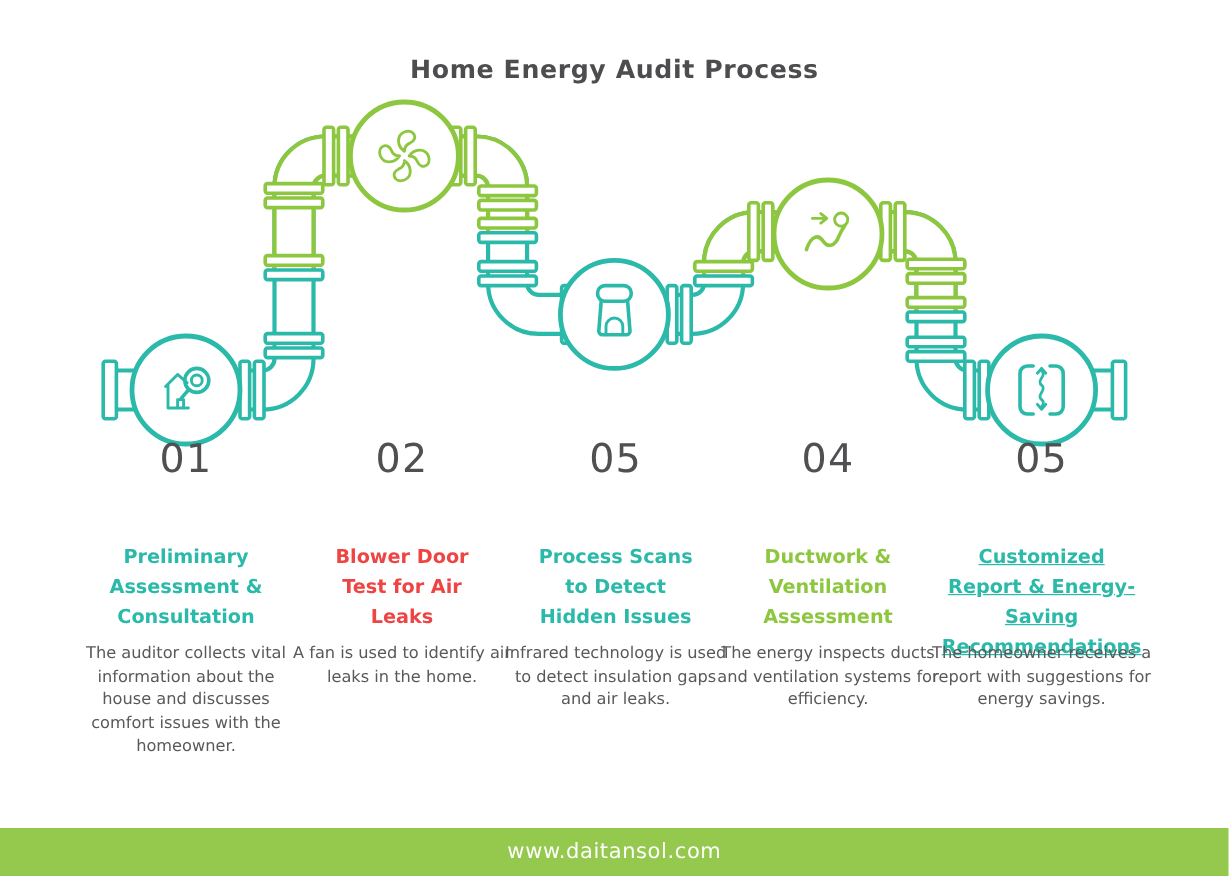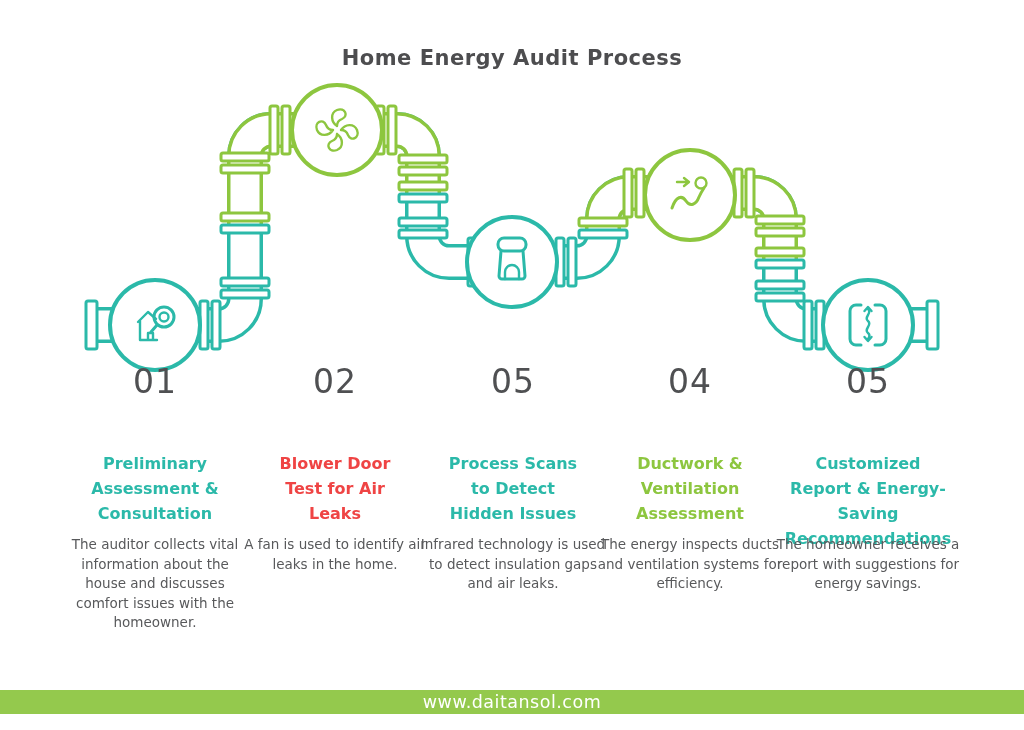--- a/index.html
+++ b/index.html
@@ -35,21 +35,21 @@
   .step-title{
     position:absolute;top:58px;left:0;width:190px;
     font-size:16px;font-weight:bold;line-height:25px;margin-top:31px;
   }
   .step-desc{
     position:absolute;top:173px;left:2px;width:186px;
     font-size:13.5px;line-height:19.5px;
     color:var(--body-text);
   }
   .footer{
-    position:absolute;left:0;top:690px;width:1024px;height:24px;
+    position:absolute;left:0;top:690px;width:1024px;height:40px;
     background:var(--footer-bg);
     display:flex;align-items:center;justify-content:center;
   }
   .footer-url{
     color:var(--footer-text);
     font-size:17.5px;letter-spacing:.5px;
   }
 </style>
 </head>
 <body>
@@ -194,21 +194,21 @@
     <div class="step-number">04</div>
     <div class="step-title" style="color: rgb(141, 198, 63);">
         <div>Ductwork &amp;</div>
         <div>Ventilation</div>
         <div>Assessment</div>
       </div>
     <div class="step-desc">The energy inspects ducts and ventilation systems for efficiency.</div>
   </div>
   <div class="step-col" style="left:773px">
     <div class="step-number">05</div>
-    <div class="step-title" style="color: rgb(43, 185, 169);">
+    <div class="step-title" style="color: rgb(43, 185, 169); text-decoration: underline;">
         <div>Customized</div>
         <div>Report &amp; Energy-</div>
         <div>Saving</div>
         <div>Recommendations</div>
       </div>
     <div class="step-desc">The homeowner receives a report with suggestions for energy savings.</div>
   </div>
 
   <div class="footer">
     <span class="footer-url">www.daitansol.com</span>

